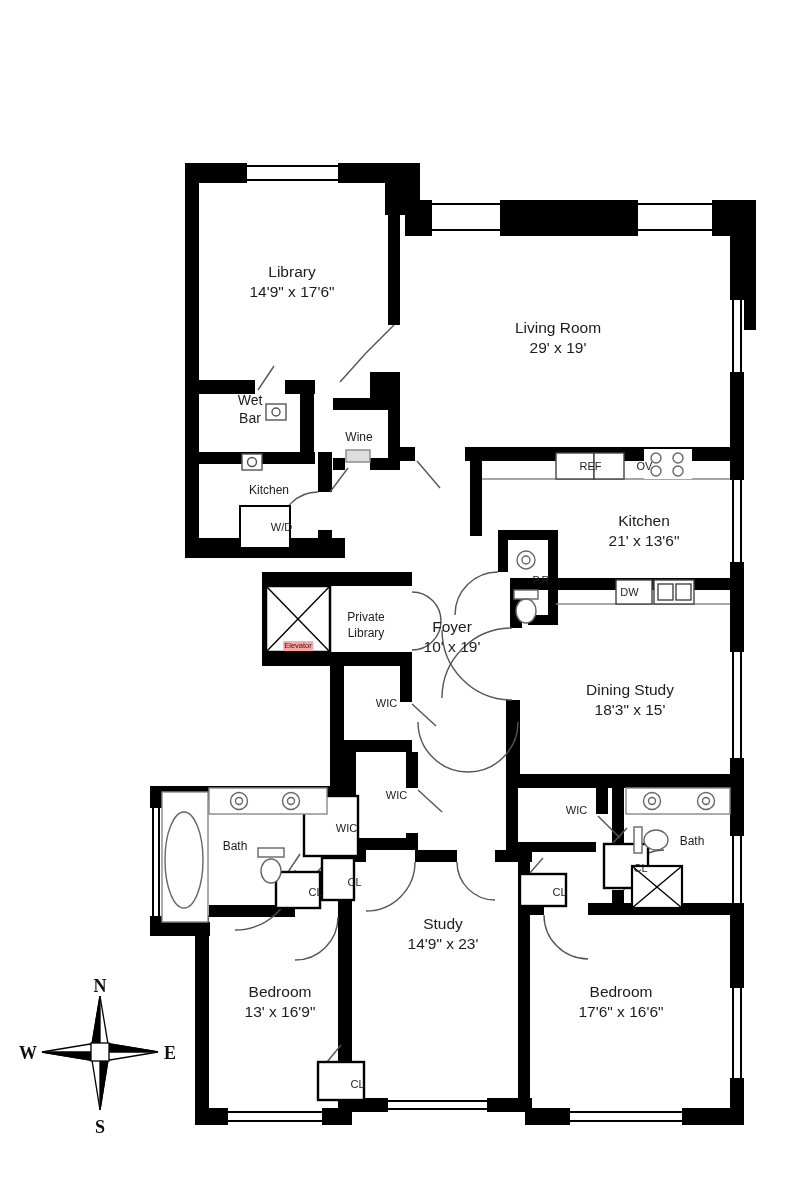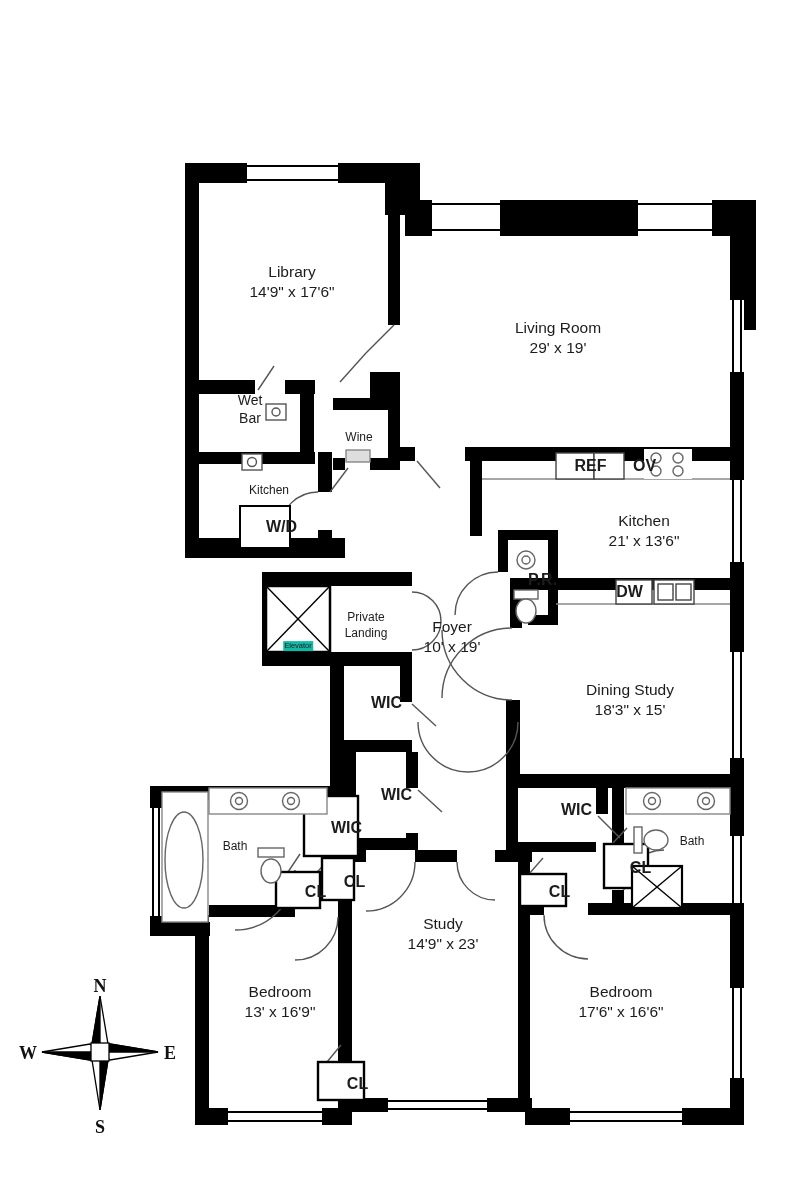--- a/index.html
+++ b/index.html
@@ -8,22 +8,22 @@
   #plan-svg{position:absolute;left:0;top:0;}
   .title{position:absolute;left:50%;top:66px;transform:translateX(-50%);
          font-family:"Liberation Serif", serif;font-size:34px;color:#1b1b1b;
          white-space:nowrap;letter-spacing:1px;}
   .lbl{position:absolute;transform:translate(-50%,-50%);text-align:center;
        color:#1c1c1c;line-height:1.3;}
   .room{font-size:15.5px;white-space:nowrap;}
   .minor{font-size:12px;white-space:nowrap;text-align:center;}
   .wrap2{white-space:normal;width:62px;}
   .wrapbar{white-space:normal;width:36px;font-size:14px;}
-  .tag{font-size:16px;font-weight:bold;white-space:nowrap;padding-left:33px;}
-  .tiny{font-size:7.5px;white-space:nowrap;background:#14b8a6;padding:0 1px;}
+  .tag{font-size:11px;font-weight:normal;white-space:nowrap;padding-left:33px;}
+  .tiny{font-size:7.5px;white-space:nowrap;background:#fca5a5;padding:0 1px;}
 </style>
 </head>
 <body>
 
 <div id="stage">
 
 <svg id="plan-svg" width="800" height="1200" viewBox="0 0 800 1200">
 
   <g fill="#000">
 
@@ -339,21 +339,21 @@
 </div>
 <div class="lbl room" style="left:280px;top:1002px">
   <div>Bedroom</div>
   <div>13' x 16'9"</div>
 </div>
 <div class="lbl room" style="left:621px;top:1002px">
   <div>Bedroom</div>
   <div>17'6" x 16'6"</div>
 </div>
 
-<div class="lbl minor wrap2" style="left:366px;top:626px">Private Landing</div>
+<div class="lbl minor wrap2" style="left:366px;top:626px">Private Library</div>
 <div class="lbl tiny" style="left:298px;top:646px">Elevator</div>
 <div class="lbl wrapbar" style="left:250px;top:409px">Wet Bar</div>
 <div class="lbl minor" style="left:269px;top:491px">Kitchen</div>
 <div class="lbl minor" style="left:359px;top:438px">Wine</div>
 <div class="lbl tag" style="left:265px;top:527px">W/D</div>
 <div class="lbl tag" style="left:526px;top:580px">P.R.</div>
 <div class="lbl minor" style="left:235px;top:847px">Bath</div>
 <div class="lbl minor" style="left:692px;top:842px">Bath</div>
 <div class="lbl tag" style="left:370px;top:703px">WIC</div>
 <div class="lbl tag" style="left:380px;top:795px">WIC</div>

